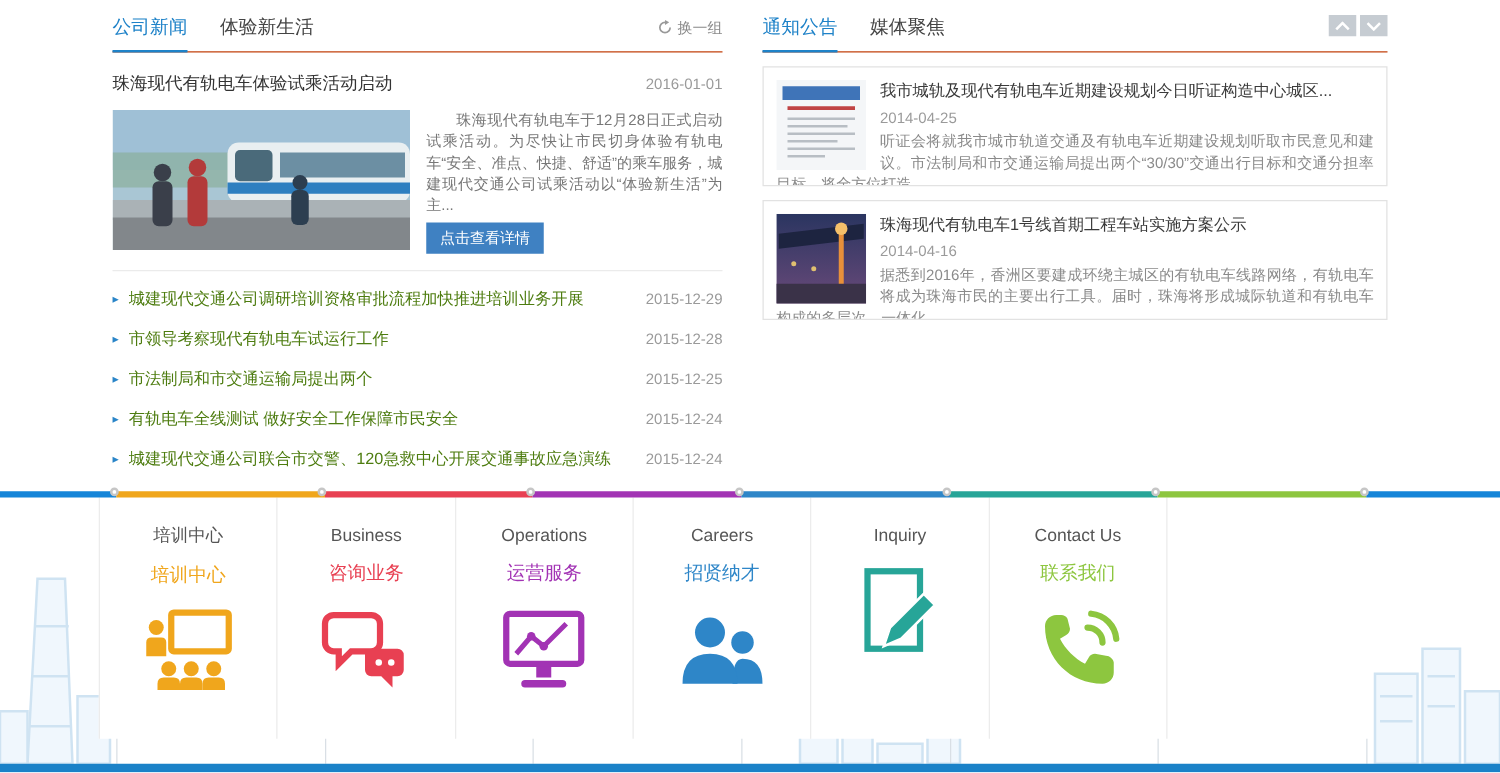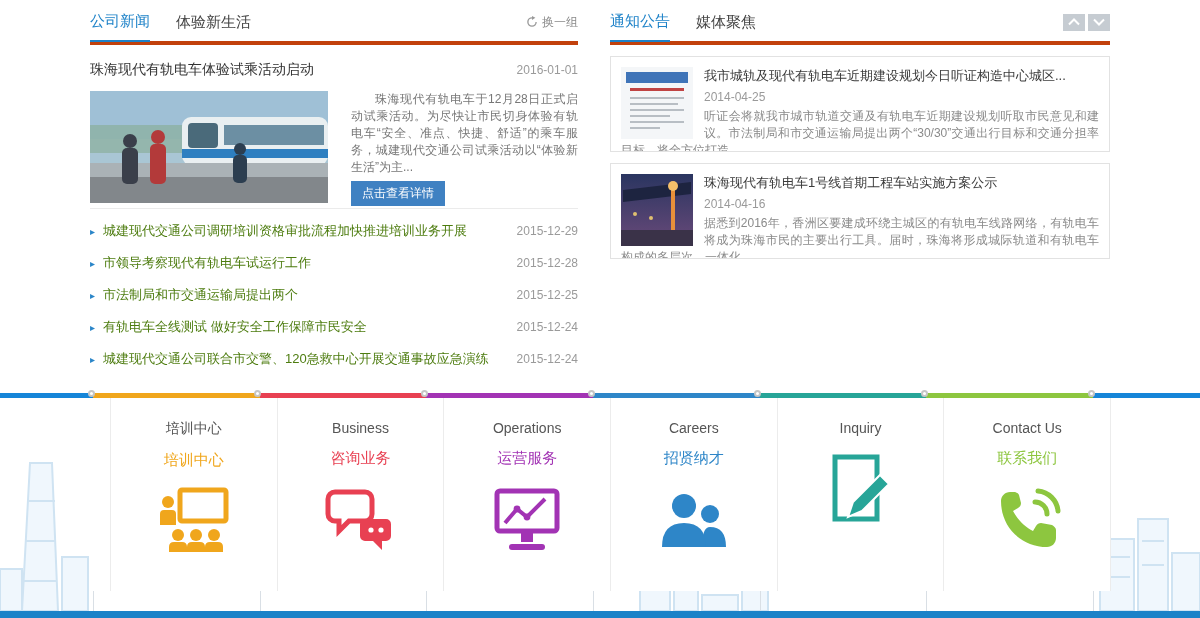--- a/index.html
+++ b/index.html
@@ -7,29 +7,29 @@
   .page {
     position:relative; width:1200px; height:618px; overflow:hidden;
     background:#fff; font-family:"Liberation Sans","DejaVu Sans",sans-serif;
   }
 
   
   .skyline { position:absolute; left:0; bottom:7px; width:1200px; height:150px; z-index:1; }
 
   
   .news-sec { position:absolute; left:90px; top:12px; width:488px; z-index:5; }
-  .tab-row { display:flex; align-items:center; border-bottom:4px solid #c2410c; padding-bottom:9px; position:relative; }
+  .tab-row { display:flex; border-bottom:1px solid #c2410c; padding-bottom:9px; position:relative; }
   .tab { font-size:15px; color:#444; margin-right:26px; cursor:pointer; padding-bottom:9px; margin-bottom:-10px; }
   .tab.active { color:#1e82c8; border-bottom:2px solid #1e82c8; }
   .change-group { margin-left:auto; display:flex; align-items:center; gap:4px; color:#8a8a8a; font-size:12px; cursor:pointer; }
 
   .feat-head { display:flex; justify-content:space-between; align-items:baseline; margin-top:16px; }
   .feat-title { font-size:14px; font-weight:normal; color:#333; }
   .date { font-size:12px; color:#9a9a9a; }
-  .feat-body { display:flex; margin-top:12px; padding-bottom:2px; border-bottom:1px solid #ebebeb;gap:10px; }
+  .feat-body { display:flex; margin-top:12px; padding-bottom:13px; border-bottom:1px solid #ebebeb; }
   .feat-img { width:238px; height:112px; flex:0 0 238px; overflow:hidden; }
   .feat-img svg { display:block; }
   .feat-text { flex:1; margin-left:13px; display:flex; flex-direction:column; }
   .feat-excerpt { font-size:12px; color:#777; line-height:17px; text-align:justify; text-indent:2em; height:85px; overflow:hidden; }
   .feat-btn { align-self:flex-start; margin-top:5px; background:#3f81c2; color:#fff; font-size:12px; padding:4px 11px; border:none; cursor:pointer; }
 
   .news-list { margin-top:6px; }
   .news-row { display:flex; align-items:center; padding:7px 0; cursor:pointer; }
   .bullet { color:#2a85c8; font-size:10px; margin-right:8px; }
   .news-row-title { flex:1; font-size:13px; color:#4d7c0f; white-space:nowrap; overflow:hidden; text-overflow:ellipsis; }
@@ -47,21 +47,21 @@
   .notice-excerpt { font-size:12px; color:#8a8a8a; line-height:17px; text-align:justify; }
 
   
   .timeline-bar { position:absolute; left:0; top:393px; width:1200px; height:5px; display:flex; z-index:3; }
   .tl-edge-l { width:93px; } .tl-edge-r { width:107px; }
   .tl-seg { width:166.66px; }
   .dot { position:absolute; top:390px; width:7px; height:7px; border:2px solid #c6c6c6; border-radius:50%; background:#fff; z-index:4; }
   .dot.d1{left:88px}.dot.d2{left:254px}.dot.d3{left:421px}.dot.d4{left:588px}
   .dot.d5{left:754px}.dot.d6{left:921px}.dot.d7{left:1088px}
 
-  .svc-row { position:absolute; left:110px; top:398px; width:1001px; height:193px; display:flex; background:#fff; z-index:2; border-left:1px solid #ececec; border-right:1px solid #ececec; }
+  .svc-row { position:absolute; left:79px; top:398px; width:855px; height:193px; display:flex; background:#fff; z-index:2; border-left:1px solid #ececec; border-right:1px solid #ececec; }
   .svc-col { flex:1; border-right:1px solid #ececec; text-align:center; padding-top:22px; cursor:pointer; }
   .svc-col:last-child { border-right:none; }
   .svc-en { font-size:14px; color:#555; }
   .svc-zh { font-size:15px; margin-top:13px; }
   .svc-icon { margin-top:15px; display:flex; justify-content:center; }
   .svc-icon svg { display:block; }
 
   .tick-strip { position:absolute; left:93px; top:591px; width:1001px; height:20px; display:flex; z-index:2; border-left:1px solid #d9dfe5; border-right:1px solid #d9dfe5; }
   .tick-cell { flex:1; border-right:1px solid #d9dfe5; }
   .tick-cell:last-child { border-right:none; }

